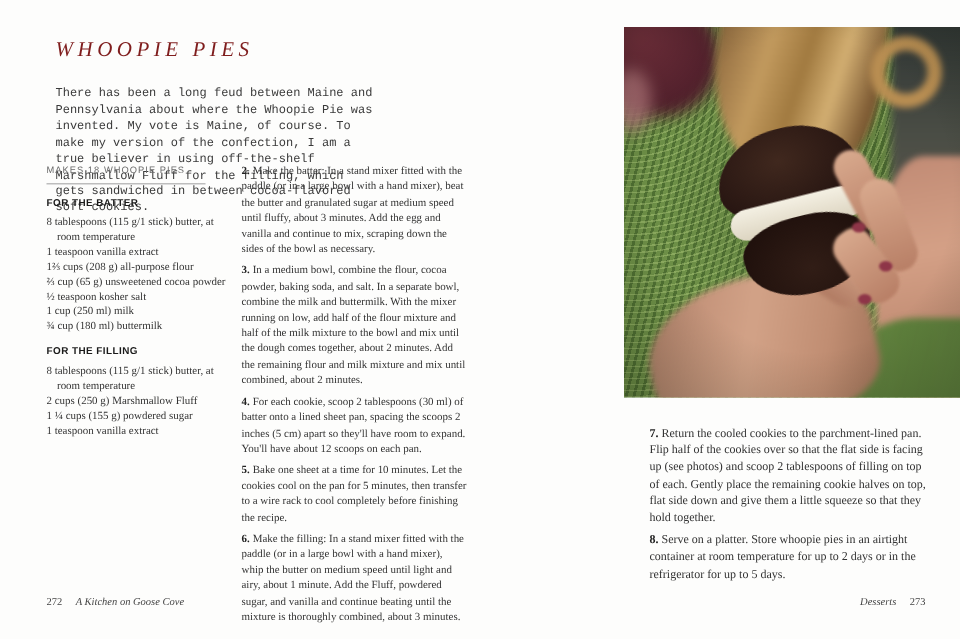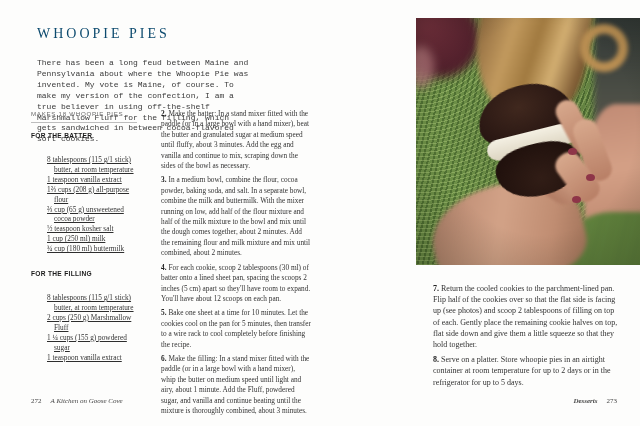--- a/index.html
+++ b/index.html
@@ -1,42 +1,42 @@
 <!DOCTYPE html>
 <html><head>
 <meta charset="utf-8">
 <style>
   html,body{margin:0;padding:0;background:#ffffff;}
   .spread{position:relative;width:640px;height:426px;background:#fdfdfc;overflow:hidden;
           font-family:"Liberation Serif", serif;color:#2e2e2e;}
 
   
   .title{position:absolute;left:37px;top:26px;font-size:14px;font-weight:normal;
-         letter-spacing:3px;color:#0c4a6e;margin:0;font-family:"Liberation Serif",serif;}
+         letter-spacing:3px;color:#7f1d1d;margin:0;font-family:"Liberation Serif",serif;font-style:italic;}
   .intro{position:absolute;left:37px;top:58px;width:214px;font-size:8px;line-height:10.9px;
          color:#3a3a3a;margin:0;font-family:Liberation Mono, monospace;}
 
   .sidebar{position:absolute;left:31px;top:110px;width:122px;}
   .yield{font-family:"Liberation Sans",sans-serif;font-size:6.2px;letter-spacing:0.7px;
          color:#6a6a6a;padding-bottom:5px;border-bottom:1px solid #bdbdbd;width:106px;}
   .ing-header{font-family:"Liberation Sans",sans-serif;font-size:6.6px;font-weight:bold;
          letter-spacing:0.3px;color:#1a1a1a;margin:9px 0 4px 0;}
-  ul.ing{list-style:none;margin:16px;padding:0;text-decoration:underline;}
+  ul.ing{list-style:none;margin:0;padding:0;}
   ul.ing li{font-size:7.3px;line-height:9.9px;color:#333;padding-left:7px;text-indent:-7px;}
 
   .steps{position:absolute;left:161px;top:109px;width:150px;}
   .steps-right{position:absolute;left:431px;top:283px;width:187px;}
   p.step{margin:0 0 4px 0;font-size:7.3px;line-height:10.4px;color:#333;}
   .steps-right p.step{font-size:8px;line-height:11.2px;margin:0 0 4px 2px;}
   p.step b{font-weight:bold;margin-right:2px;color:#222;}
 
   .footer-left{position:absolute;left:31px;top:397px;font-size:7px;color:#444;}
   .footer-left .booktitle{font-style:italic;margin-left:9px;}
   .footer-right{position:absolute;right:23px;top:397px;font-size:7px;color:#444;text-align:right;}
-  .footer-right .chapter{font-style:italic;margin-right:9px;font-weight:bold;}
+  .footer-right .chapter{font-style:italic;margin-right:9px;}
 
   
   .photo{position:absolute;left:416px;top:18px;width:224px;height:247px;overflow:hidden;
          background-color:#6f9248;}
   .photo *{position:absolute;}
   .knit{left:0;top:0;width:224px;height:247px;
         background-image:
           radial-gradient(ellipse at 60% 45%, rgba(0,0,0,0.16), transparent 62%),
           repeating-radial-gradient(circle at 2px 2px, rgba(196,221,140,0.35) 0 1px, transparent 1px 4px),
           repeating-linear-gradient(104deg, rgba(43,74,26,0.45) 0 2px, transparent 2px 5px);}

